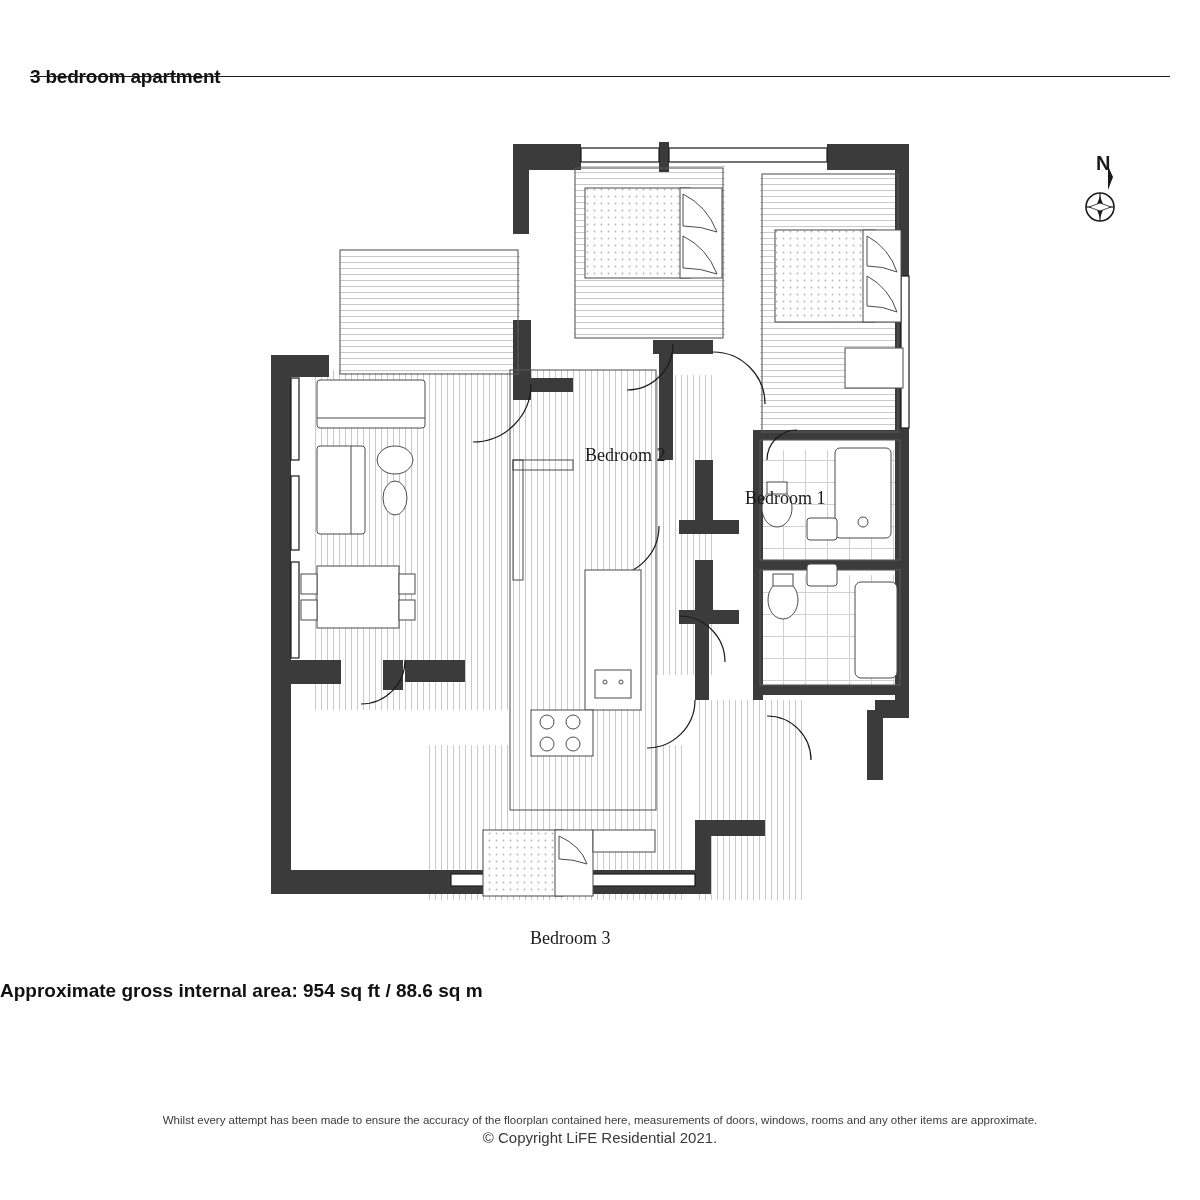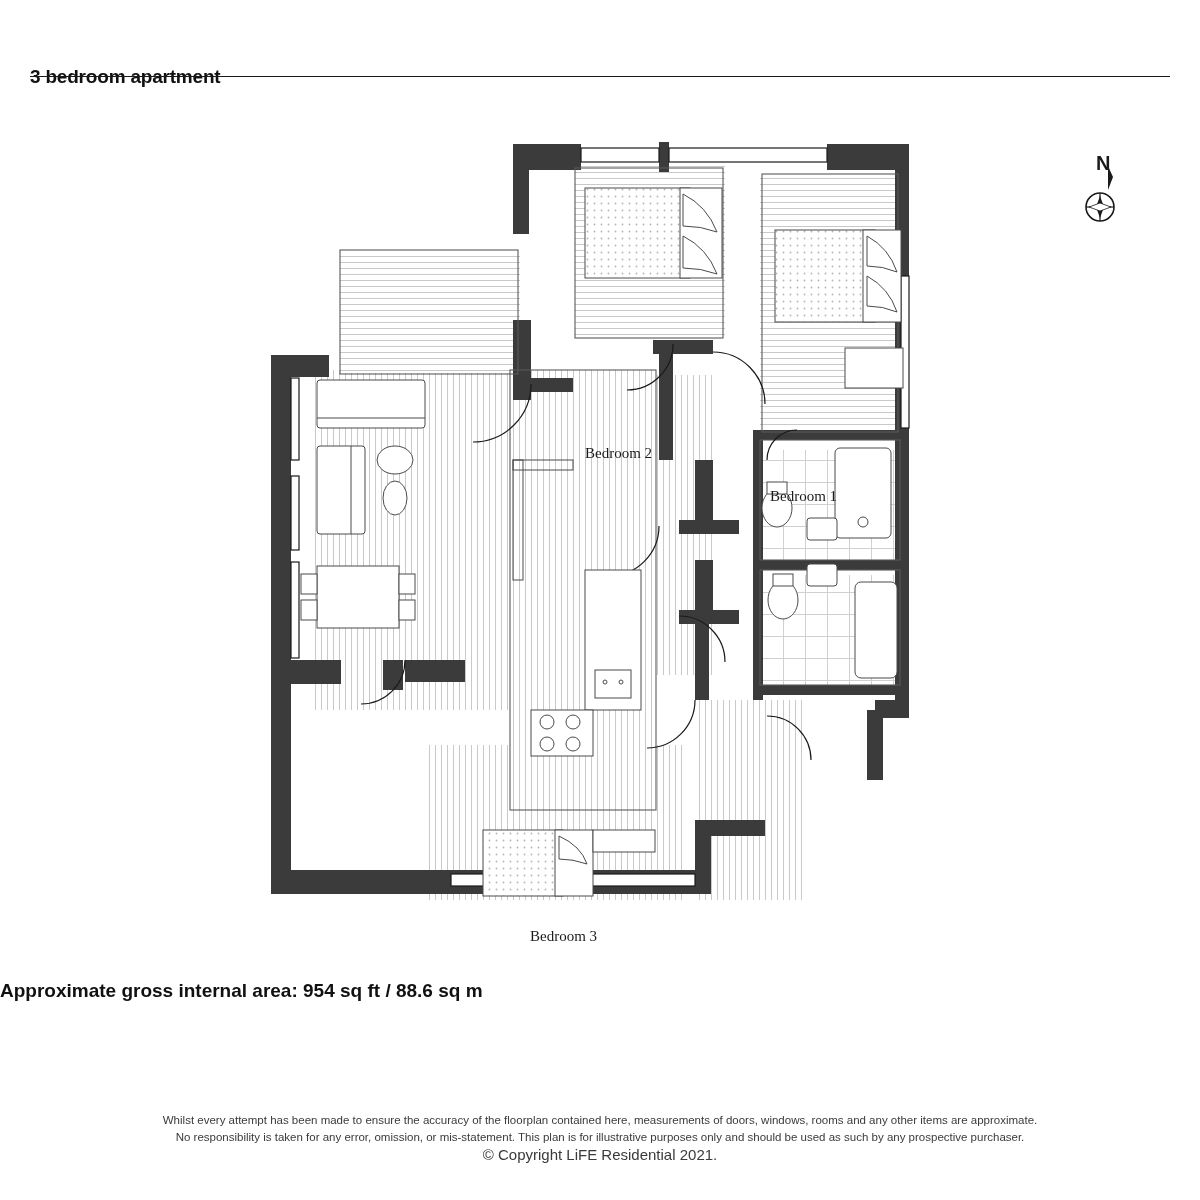--- a/index.html
+++ b/index.html
@@ -62,25 +62,25 @@
     top: 130px;
     width: 690px;
     height: 810px;
   }
   .floorplan svg {
     display: block;
   }
   .room-label {
     position: absolute;
     font-family: "Liberation Serif", serif;
-    font-size: 15px;
+    font-size: 18px;
     color: #1a1a1a;
     white-space: nowrap;
   }
-  #label-bedroom-1 { left: 515px; top: 358px; text-align: right; }
+  #label-bedroom-1 { left: 490px; top: 358px; text-align: right; }
   #label-bedroom-2 { left: 330px; top: 315px; }
   #label-bedroom-3 { left: 230px; top: 798px; margin-left: 45px; }
   
   .area-line {
     position: absolute;
     left: 0;
     top: 980px;
     width: 1200px;
     text-align: left;
     font-size: 19px;
@@ -303,17 +303,16 @@
 
     <div class="room-label" id="label-bedroom-1">Bedroom 1</div>
     <div class="room-label" id="label-bedroom-2">Bedroom 2</div>
     <div class="room-label" id="label-bedroom-3">Bedroom 3</div>
   </div>
 
   <div class="area-line">Approximate gross internal area: 954 sq ft / 88.6 sq m</div>
 
   <div class="disclaimer">
     <div>Whilst every attempt has been made to ensure the accuracy of the floorplan contained here, measurements of doors, windows, rooms and any other items are approximate.</div>
-    <div>No responsibility is taken for any error, omission, or mis-statement. This plan is for illustrative purposes only and should be used as such by any prospective purchaser.</div>
     <div class="copyright">© Copyright LiFE Residential 2021.</div>
   </div>
 
 </div>
 
 </body></html>

